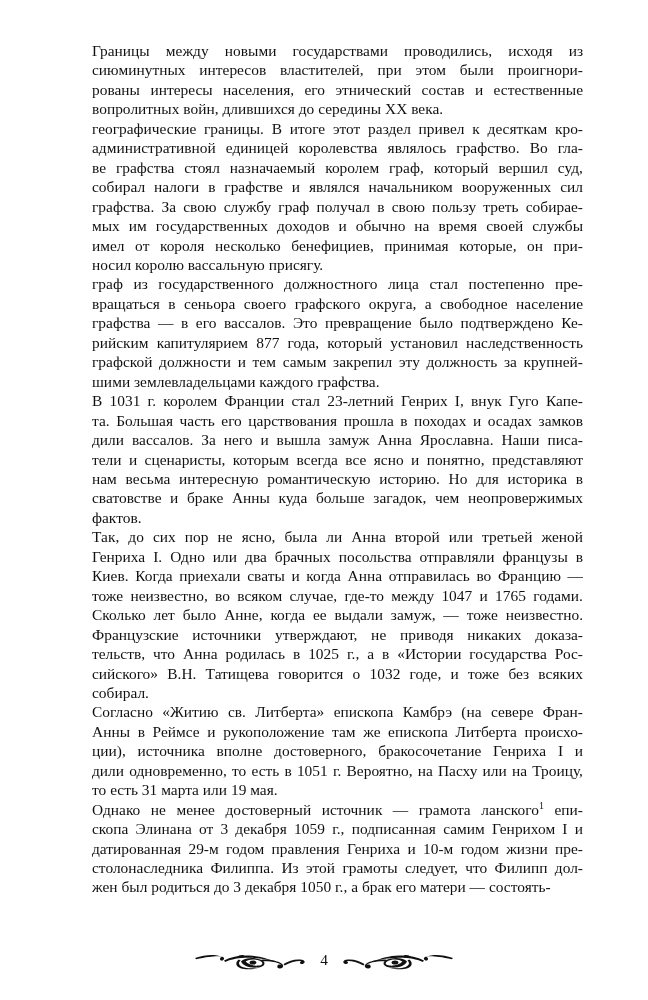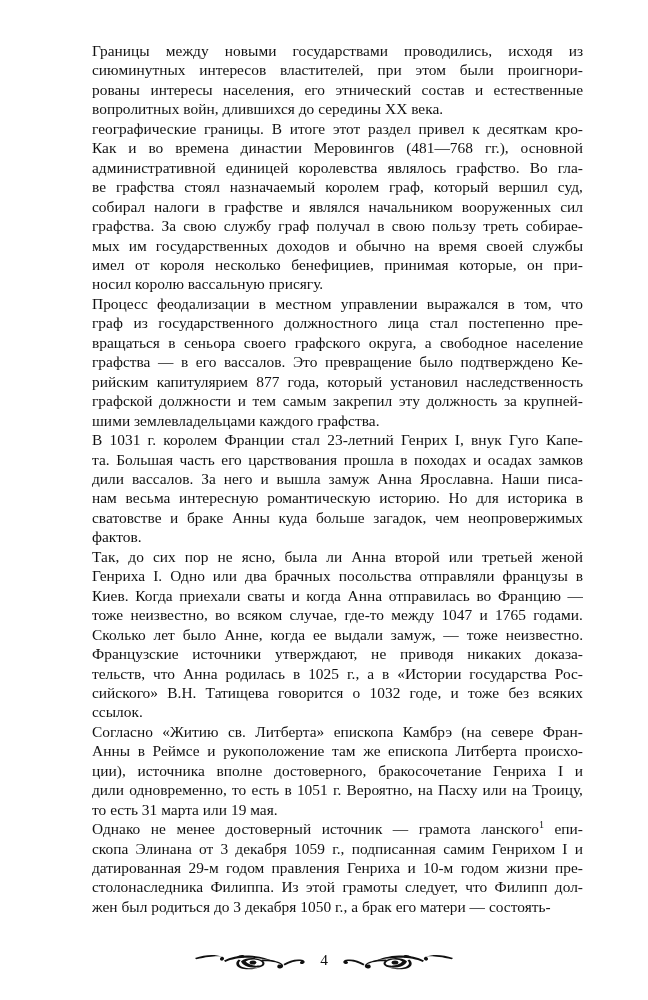--- a/index.html
+++ b/index.html
@@ -89,59 +89,58 @@
 
     <p class="para">
       <span class="ln first">Границы между новыми государствами проводились, исходя из</span>
       <span class="ln">сиюминутных интересов властителей, при этом были проигнори-</span>
       <span class="ln">рованы интересы населения, его этнический состав и естественные</span>
       <span class="ln end">вопролитных войн, длившихся до середины XX века.</span>
       <span class="ln">географические границы. В итоге этот раздел привел к десяткам кро-</span>
     </p>
 
     <p class="para">
-      <span class="ln first">Как и во времена династии Меровингов (481—768 гг.), основной</span>
       <span class="ln">административной единицей королевства являлось графство. Во гла-</span>
       <span class="ln">ве графства стоял назначаемый королем граф, который вершил суд,</span>
       <span class="ln">собирал налоги в графстве и являлся начальником вооруженных сил</span>
       <span class="ln">графства. За свою службу граф получал в свою пользу треть собирае-</span>
       <span class="ln">мых им государственных доходов и обычно на время своей службы</span>
       <span class="ln">имел от короля несколько бенефициев, принимая которые, он при-</span>
       <span class="ln end">носил королю вассальную присягу.</span>
     </p>
 
     <p class="para">
-      <span class="ln first">Процесс феодализации в местном управлении выражался в том, что</span>
       <span class="ln">граф из государственного должностного лица стал постепенно пре-</span>
       <span class="ln">вращаться в сеньора своего графского округа, а свободное население</span>
       <span class="ln">графства — в его вассалов. Это превращение было подтверждено Ке-</span>
       <span class="ln">рийским капитулярием 877 года, который установил наследственность</span>
       <span class="ln">графской должности и тем самым закрепил эту должность за крупней-</span>
       <span class="ln end">шими землевладельцами каждого графства.</span>
     </p>
 
     <p class="para">
       <span class="ln first">В 1031 г. королем Франции стал 23-летний Генрих I, внук Гуго Капе-</span>
       <span class="ln">та. Большая часть его царствования прошла в походах и осадах замков</span>
       <span class="ln">дили вассалов. За него и вышла замуж Анна Ярославна. Наши писа-</span>
+      <span class="ln">тели и сценаристы, которым всегда все ясно и понятно, представляют</span>
       <span class="ln">нам весьма интересную романтическую историю. Но для историка в</span>
       <span class="ln">сватовстве и браке Анны куда больше загадок, чем неопровержимых</span>
       <span class="ln end">фактов.</span>
     </p>
 
     <p class="para">
       <span class="ln first">Так, до сих пор не ясно, была ли Анна второй или третьей женой</span>
       <span class="ln">Генриха I. Одно или два брачных посольства отправляли французы в</span>
       <span class="ln">Киев. Когда приехали сваты и когда Анна отправилась во Францию —</span>
       <span class="ln">тоже неизвестно, во всяком случае, где-то между 1047 и 1765 годами.</span>
       <span class="ln">Сколько лет было Анне, когда ее выдали замуж, — тоже неизвестно.</span>
       <span class="ln">Французские источники утверждают, не приводя никаких доказа-</span>
       <span class="ln">тельств, что Анна родилась в 1025 г., а в «Истории государства Рос-</span>
       <span class="ln">сийского» В.Н. Татищева говорится о 1032 годе, и тоже без всяких</span>
-      <span class="ln end">ссылок.</span>
+      <span class="ln end">собирал.</span>
     </p>
 
     <p class="para">
       <span class="ln first">Согласно «Житию св. Литберта» епископа Камбрэ (на севере Фран-</span>
       <span class="ln">Анны в Реймсе и рукоположение там же епископа Литберта происхо-</span>
       <span class="ln">ции), источника вполне достоверного, бракосочетание Генриха I и</span>
       <span class="ln">дили одновременно, то есть в 1051 г. Вероятно, на Пасху или на Троицу,</span>
       <span class="ln end">то есть 31 марта или 19 мая.</span>
     </p>
 

